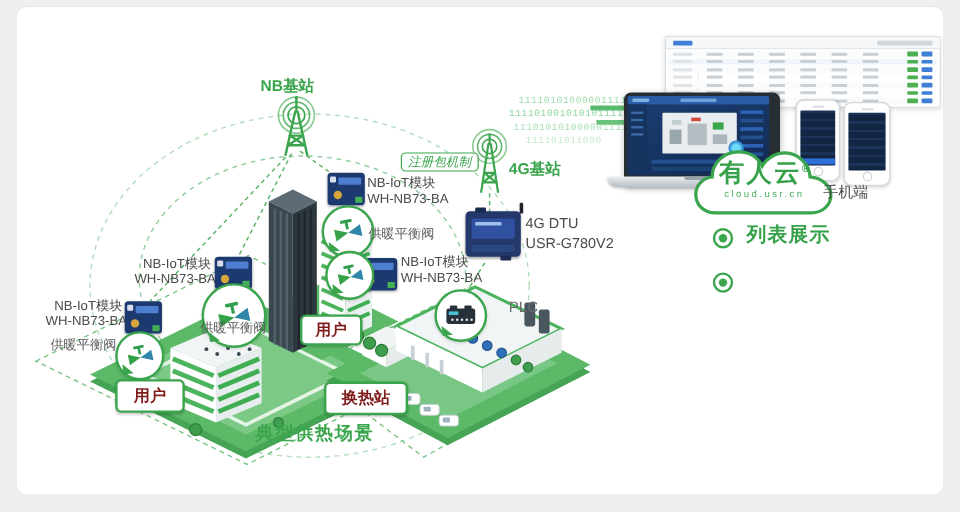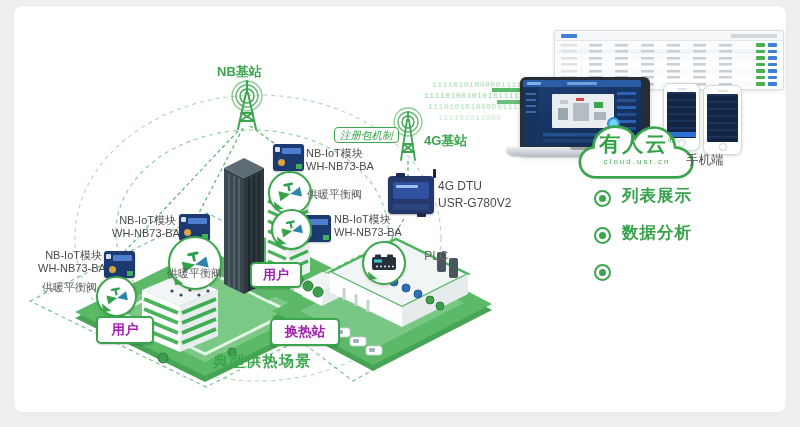--- a/index.html
+++ b/index.html
@@ -20,21 +20,21 @@
   .lbl-green{position:absolute;color:#3aa54c;font-size:13px;font-weight:600;white-space:nowrap;z-index:3;text-align:left;}
   .lbl-gray{position:absolute;color:#5a5a5a;font-size:11px;white-space:nowrap;z-index:4;}
   .mod-lbl{position:absolute;color:#4a4a4a;font-size:11px;line-height:12.5px;white-space:nowrap;z-index:4;}
   .mod-lbl.ta-r{text-align:right;width:64px;}
   .chip-box{
     position:absolute;z-index:4;color:#3aa54c;font-size:10.5px;line-height:14px;
     border:1.5px solid #3aa54c;border-radius:4px;padding:0 5px;background:rgba(255,255,255,.9);white-space:nowrap;font-style:italic;
   }
   .tag{
     position:absolute;z-index:5;background:#fff;border:2px solid #3aa54c;border-radius:5px;
-    color:#a21caf;font-weight:bold;font-size:13.5px;display:flex;align-items:center;justify-content:center;
+    color:#7f1d1d;font-weight:bold;font-size:13.5px;display:flex;align-items:center;justify-content:center;
     box-shadow:0 1px 2px rgba(0,0,0,.18);white-space:nowrap;
   }
   .scene-title{position:absolute;z-index:5;color:#3aa54c;font-weight:bold;font-size:15px;letter-spacing:1.5px;white-space:nowrap;}
 
   
   .callout{
     position:absolute;z-index:4;background:#fff;border:2px solid #3aa54c;border-radius:50%;
     display:flex;align-items:center;justify-content:center;box-shadow:0 1px 3px rgba(0,0,0,.15);
   }
   .callout::after{
@@ -519,18 +519,14 @@
 <div class="cloud-name"><span>有人云</span><sup>®</sup></div>
 <div class="cloud-domain">cloud.usr.cn</div>
 
 <div class="features">
   <div class="feature-item">
     <span class="feature-bullet"></span>
     <span class="feature-label">列表展示</span>
   </div>
   <div class="feature-item">
     <span class="feature-bullet"></span>
-    <span class="feature-label">数据分析</span>
   </div>
-  <div class="feature-item">
-    <span class="feature-bullet"></span>
-  </div>
 </div>
 
 </body></html>

